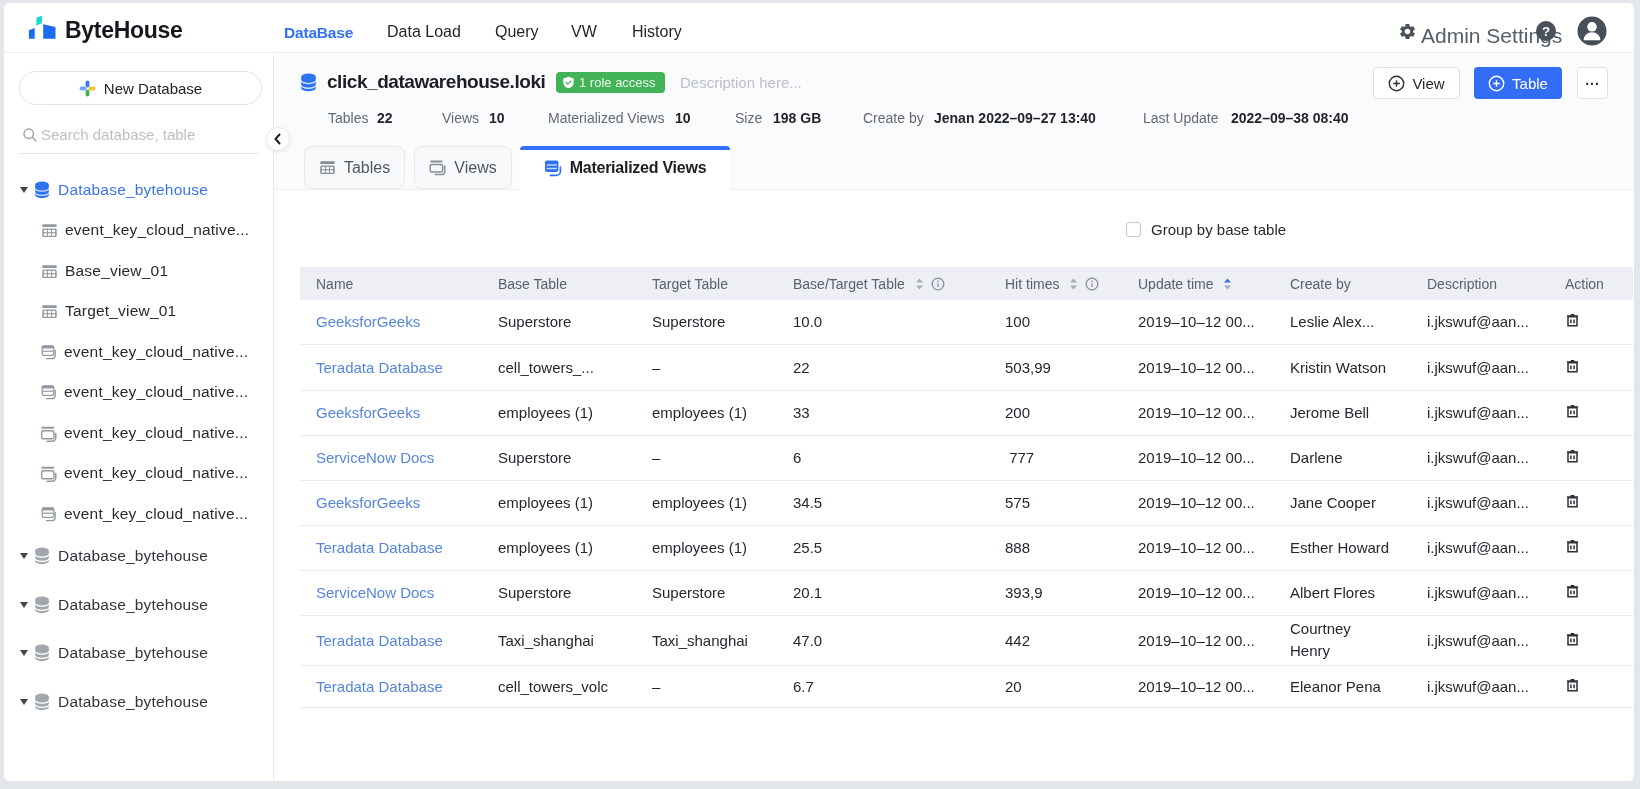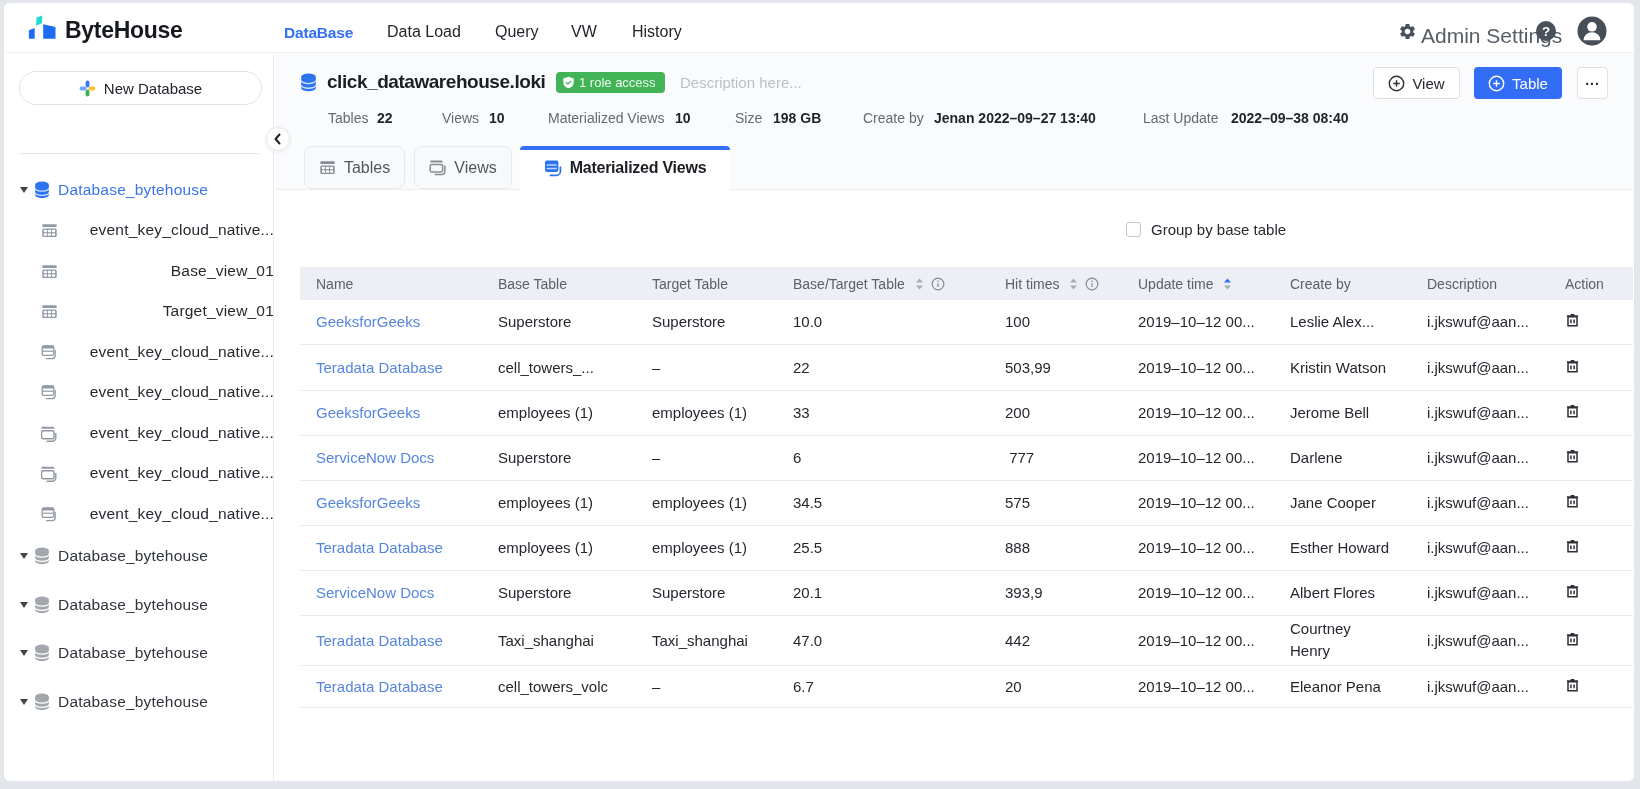--- a/index.html
+++ b/index.html
@@ -26,21 +26,21 @@
 .ssearch svg { position:absolute; left:3px; top:4px; }
 .ssearch .ph { position:absolute; left:22px; top:3px; font-size:15px; color:#bbc0c7; }
 .sunder { position:absolute; left:15px; top:100px; width:240px; height:1px; background:#e3e5e8; }
 
 .trow { position:absolute; left:0; width:270px; height:22px; display:flex; align-items:center; }
 .trow .caret { width:0; height:0; border-left:4.5px solid transparent; border-right:4.5px solid transparent; border-top:6px solid #41464d; margin-left:16px; }
 .trow .dbi { margin-left:6px; }
 .trow .lbl { margin-left:8px; font-size:15.5px; letter-spacing:0.2px; }
 .trow.sel .lbl { color:#3b74e8; }
 .trow.plain .lbl { color:#30353c; }
-.crow { position:absolute; left:37px; width:233px; height:22px; display:flex; align-items:center;justify-content:space-between; }
+.crow { position:absolute; left:37px; width:233px; height:22px; display:flex; align-items:center; }
 .crow .lbl { margin-left:7px; font-size:15.5px; letter-spacing:0.2px; color:#262a30; }
 
 
 .main { position:absolute; left:271px; top:50px; width:1359px; height:728px; background:#fafbfc; }
 .dbico { position:absolute; left:25px; top:20px; }
 .title { position:absolute; left:52px; top:18px; font-size:19px; font-weight:700; color:#1b1f24; letter-spacing:-0.45px; }
 .badge { position:absolute; left:281px; top:19px; height:21px; padding:0 9px 0 6px; background:#42b357; border-radius:4px; color:#eafbea; font-size:13px; display:flex; align-items:center; gap:4px; }
 .desc { position:absolute; left:405px; top:21px; font-size:15px; color:#bbc0c7; }
 .stats { position:absolute; left:0; top:57px; height:16px; font-size:14px; color:#646a73; }
 .stats b { color:#1f2329; font-weight:700; }
@@ -103,20 +103,27 @@
 
   <div class="sidebar">
     <div class="newdb">
       <svg width="17" height="17" viewBox="0 0 17 17">
         <rect x="6.6" y="0.6" width="3.8" height="6.9" rx="1.9" fill="#3975f6"></rect>
         <rect x="9.5" y="6.6" width="6.9" height="3.8" rx="1.9" fill="#f7c32f"></rect>
         <rect x="6.6" y="9.5" width="3.8" height="6.9" rx="1.9" fill="#3cb24a"></rect>
         <rect x="0.6" y="6.6" width="6.9" height="3.8" rx="1.9" fill="#70a6fb"></rect>
       </svg>
       <span>New Database</span>
+    </div>
+    <div class="ssearch">
+      <svg width="16" height="16" viewBox="0 0 16 16">
+          <circle cx="6.7" cy="6.7" r="4.7" fill="none" stroke="#9aa0a8" stroke-width="1.4"></circle>
+          <line x1="10.3" y1="10.3" x2="14" y2="14" stroke="#9aa0a8" stroke-width="1.4" stroke-linecap="round"></line>
+        </svg>
+      <div class="ph">Search database, table</div>
     </div>
     <div class="sunder"></div>
 
     <div class="trow sel" style="top:126px">
       <div class="caret"></div>
       <svg class="dbi" width="16" height="18" viewBox="0 0 17 19">
           <path d="M1.2 3.6 a7.3 3 0 0 1 14.6 0 v11.6 a7.3 3 0 0 1 -14.6 0 z" fill="#2d73ef"></path>
           <path d="M1.2 7.6 a7.3 3 0 0 0 14.6 0" fill="none" stroke="#cfe0fb" stroke-width="1.4"></path>
           <path d="M1.2 12.2 a7.3 3 0 0 0 14.6 0" fill="none" stroke="#cfe0fb" stroke-width="1.4"></path>
         </svg>

